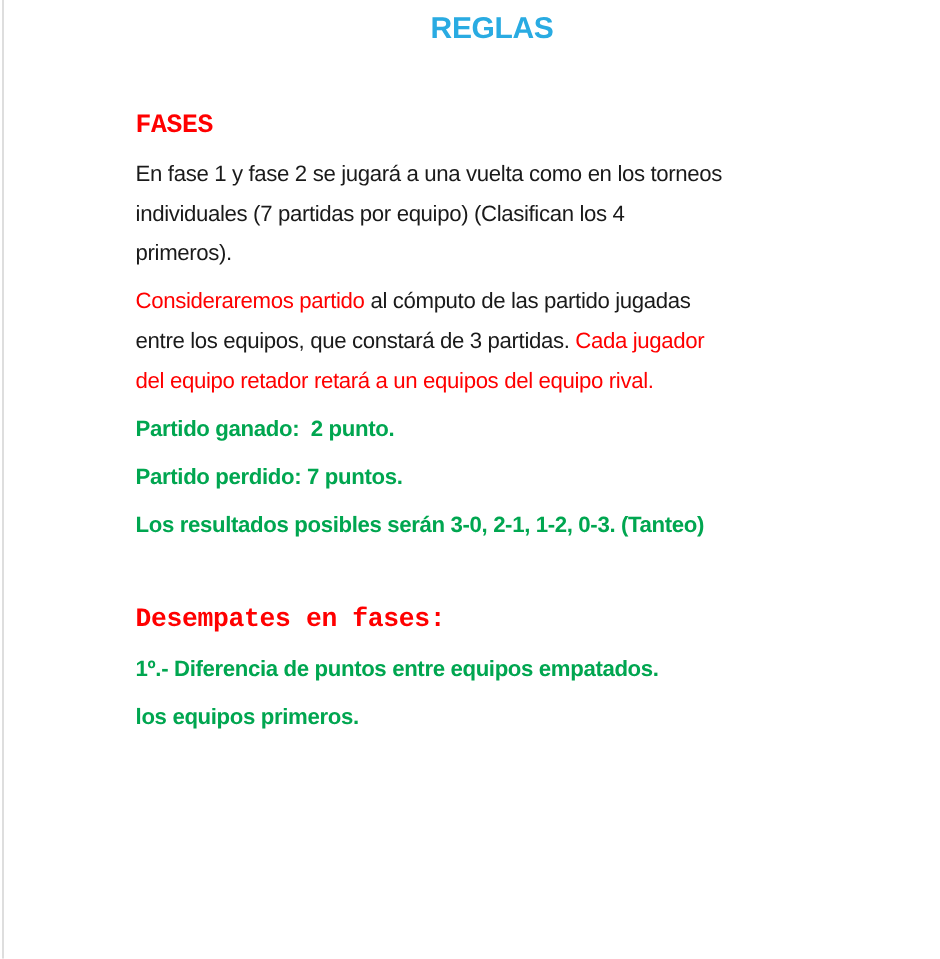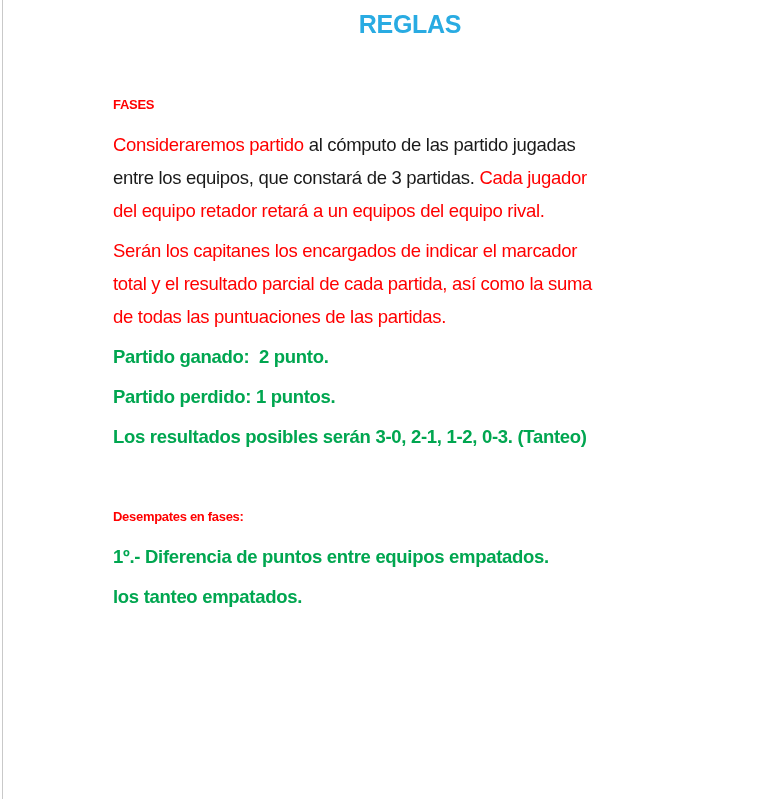--- a/index.html
+++ b/index.html
@@ -37,21 +37,22 @@
   .spacer{height:40px;}
   .doc-title{
     text-align:center;
     font-weight:bold;
     color:var(--c-title);
     font-size:25px;
   }
   .h-red{
     font-weight:bold;
     color:var(--c-red);
-    font-size:13px;
+    font-size:22px;
+    font-family:Liberation Mono, monospace;
   }
   .t-black{color:var(--c-black);}
   .t-red{color:var(--c-red);}
   .t-green{
     color:var(--c-green);
     font-weight:bold;
   }
 </style>
 </head>
 <body>
@@ -63,53 +64,53 @@
   <div class="para">
     <span class="line doc-title">REGLAS</span>
   </div>
 
   <div class="spacer"></div>
 
   <div class="para">
     <span class="line h-red">FASES</span>
   </div>
 
+  <div class="para">
+    <span class="line t-black">En fase 1 y fase 2 se jugará a una vuelta como en los torneos</span>
+    <span class="line t-black">individuales (7 partidas por equipo) (Clasifican los 4</span>
+    <span class="line t-black">primeros).</span>
+  </div>
 
   <div class="para">
     <span class="line"><span class="t-red">Consideraremos partido </span><span class="t-black">al cómputo de las partido jugadas</span></span>
     <span class="line"><span class="t-black">entre los equipos, que constará de 3 partidas. </span><span class="t-red">Cada jugador</span></span>
     <span class="line t-red">del equipo retador retará a un equipos del equipo rival.</span>
   </div>
 
-  <div class="para">
-    <span class="line t-red">Serán los capitanes los encargados de indicar el marcador</span>
-    <span class="line t-red">total y el resultado parcial de cada partida, así como la suma</span>
-    <span class="line t-red">de todas las puntuaciones de las partidas.</span>
-  </div>
 
   <div class="para">
     <span class="line t-green">Partido ganado:  2 punto.</span>
   </div>
 
   <div class="para">
-    <span class="line t-green">Partido perdido: 1 puntos.</span>
+    <span class="line t-green">Partido perdido: 7 puntos.</span>
   </div>
 
   <div class="para">
     <span class="line t-green">Los resultados posibles serán 3-0, 2-1, 1-2, 0-3. (Tanteo)</span>
   </div>
 
   <div class="spacer"></div>
 
   <div class="para">
     <span class="line h-red">Desempates en fases:</span>
   </div>
 
   <div class="para">
     <span class="line t-green">1º.- Diferencia de puntos entre equipos empatados.</span>
   </div>
 
 
   <div class="para">
-    <span class="line t-green">los tanteo empatados.</span>
+    <span class="line t-green">los equipos primeros.</span>
   </div>
 
 </div>
 
 </body></html>

